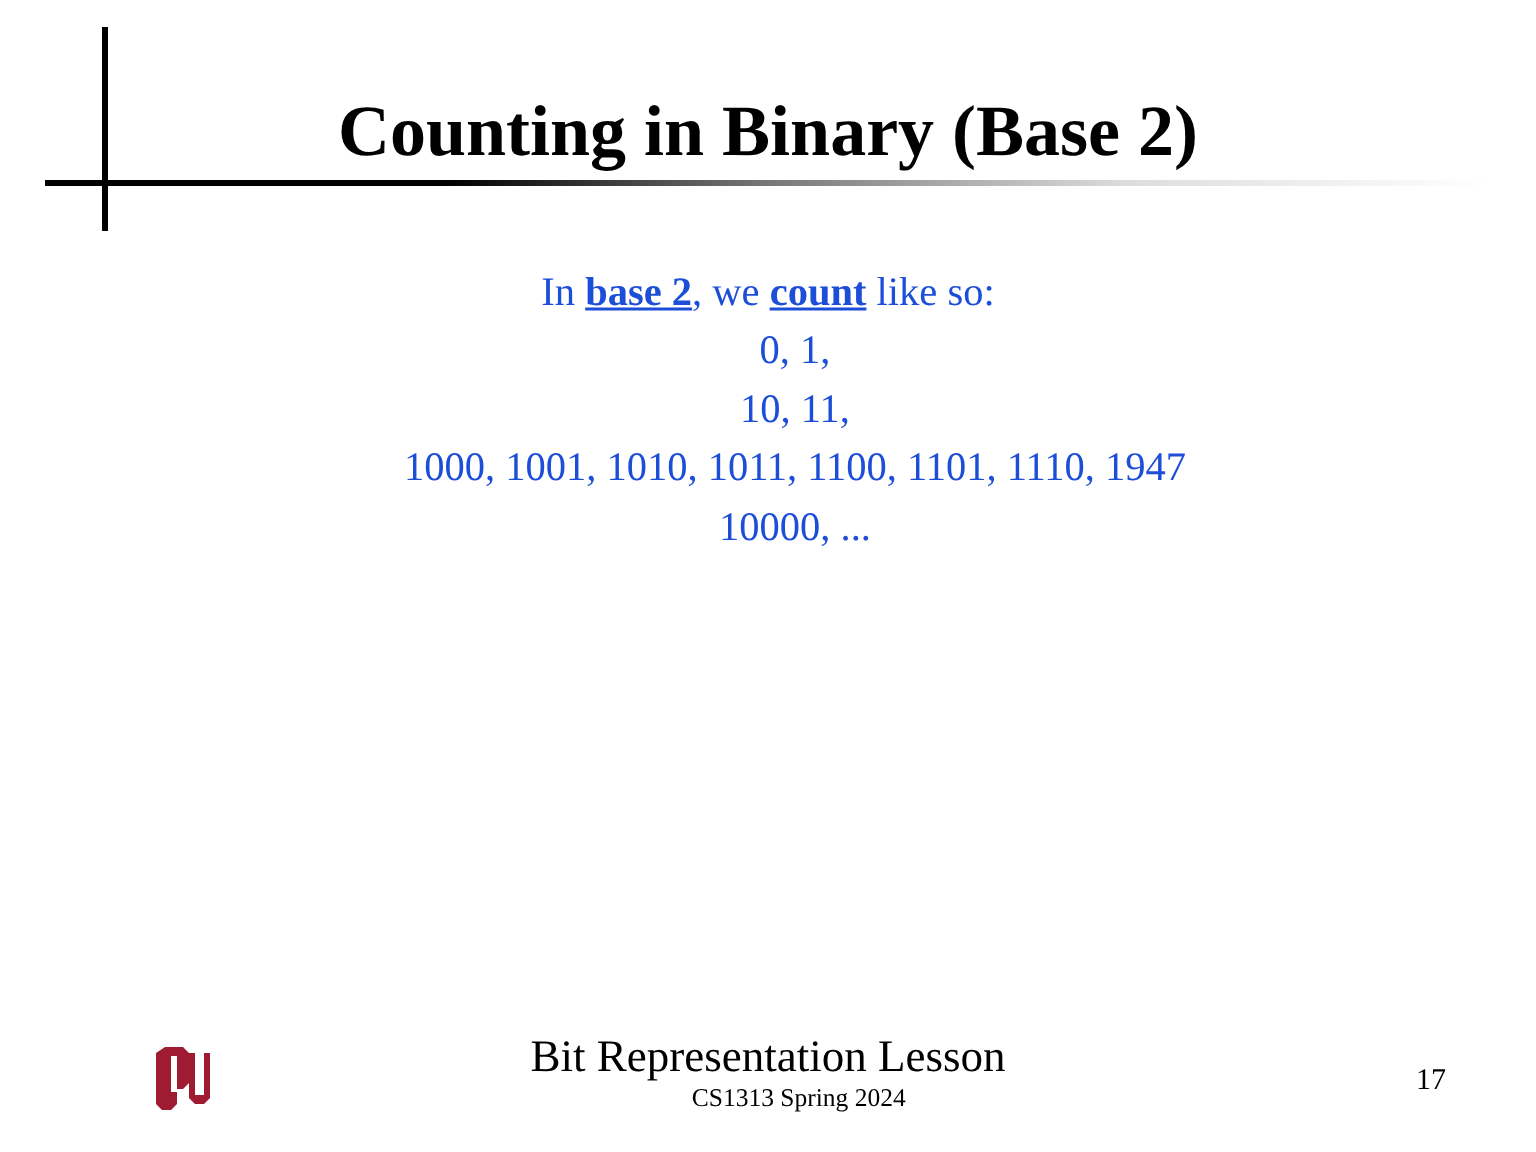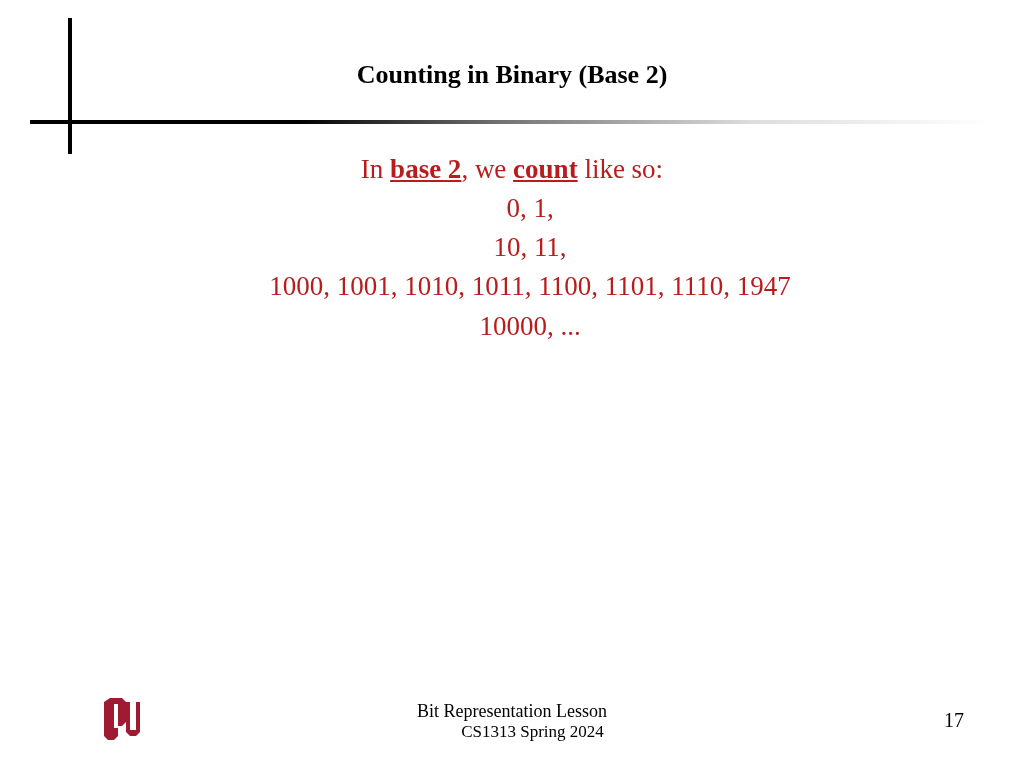--- a/index.html
+++ b/index.html
@@ -26,29 +26,29 @@
   }
   .hline {
     position: absolute;
     left: 30px;
     top: 120px;
     width: 962px;
     height: 4px;
     background: linear-gradient(to right, #000 0%, #000 28%, #777 50%, #ddd 75%, #fff 100%);
   }
   .title {
-    font-size: 26px;
+    font-size: 48px;
     font-weight: bold;
     color: #000;
   }
   .body-area {
     margin-top: 60px;
     text-align: center;
     font-size: 27px;
-    color: #b91c1c;
+    color: #1d4ed8;
     line-height: 1.45;
   }
   .intro-line .u { text-decoration: underline; font-weight: bold; }
   .bline { display: block; padding-left: 36px; }
   .footer {
     position: absolute;
     bottom: 24px;
     left: 0;
     width: 1024px;
     height: 60px;
@@ -60,21 +60,21 @@
     width: 44px;
     height: 48px;
   }
   .footer-center {
     position: absolute;
     left: 0;
     width: 1024px;
     text-align: center;
     bottom: 2px;
   }
-  .footer-title { font-size: 18px; }
+  .footer-title { font-size: 30px; }
   .footer-sub { font-size: 17px; padding-left: 41px; }
   .page-num {
     position: absolute;
     right: 60px;
     bottom: 12px;
     font-size: 20px;
   }
 </style>
 </head>
 <body>

